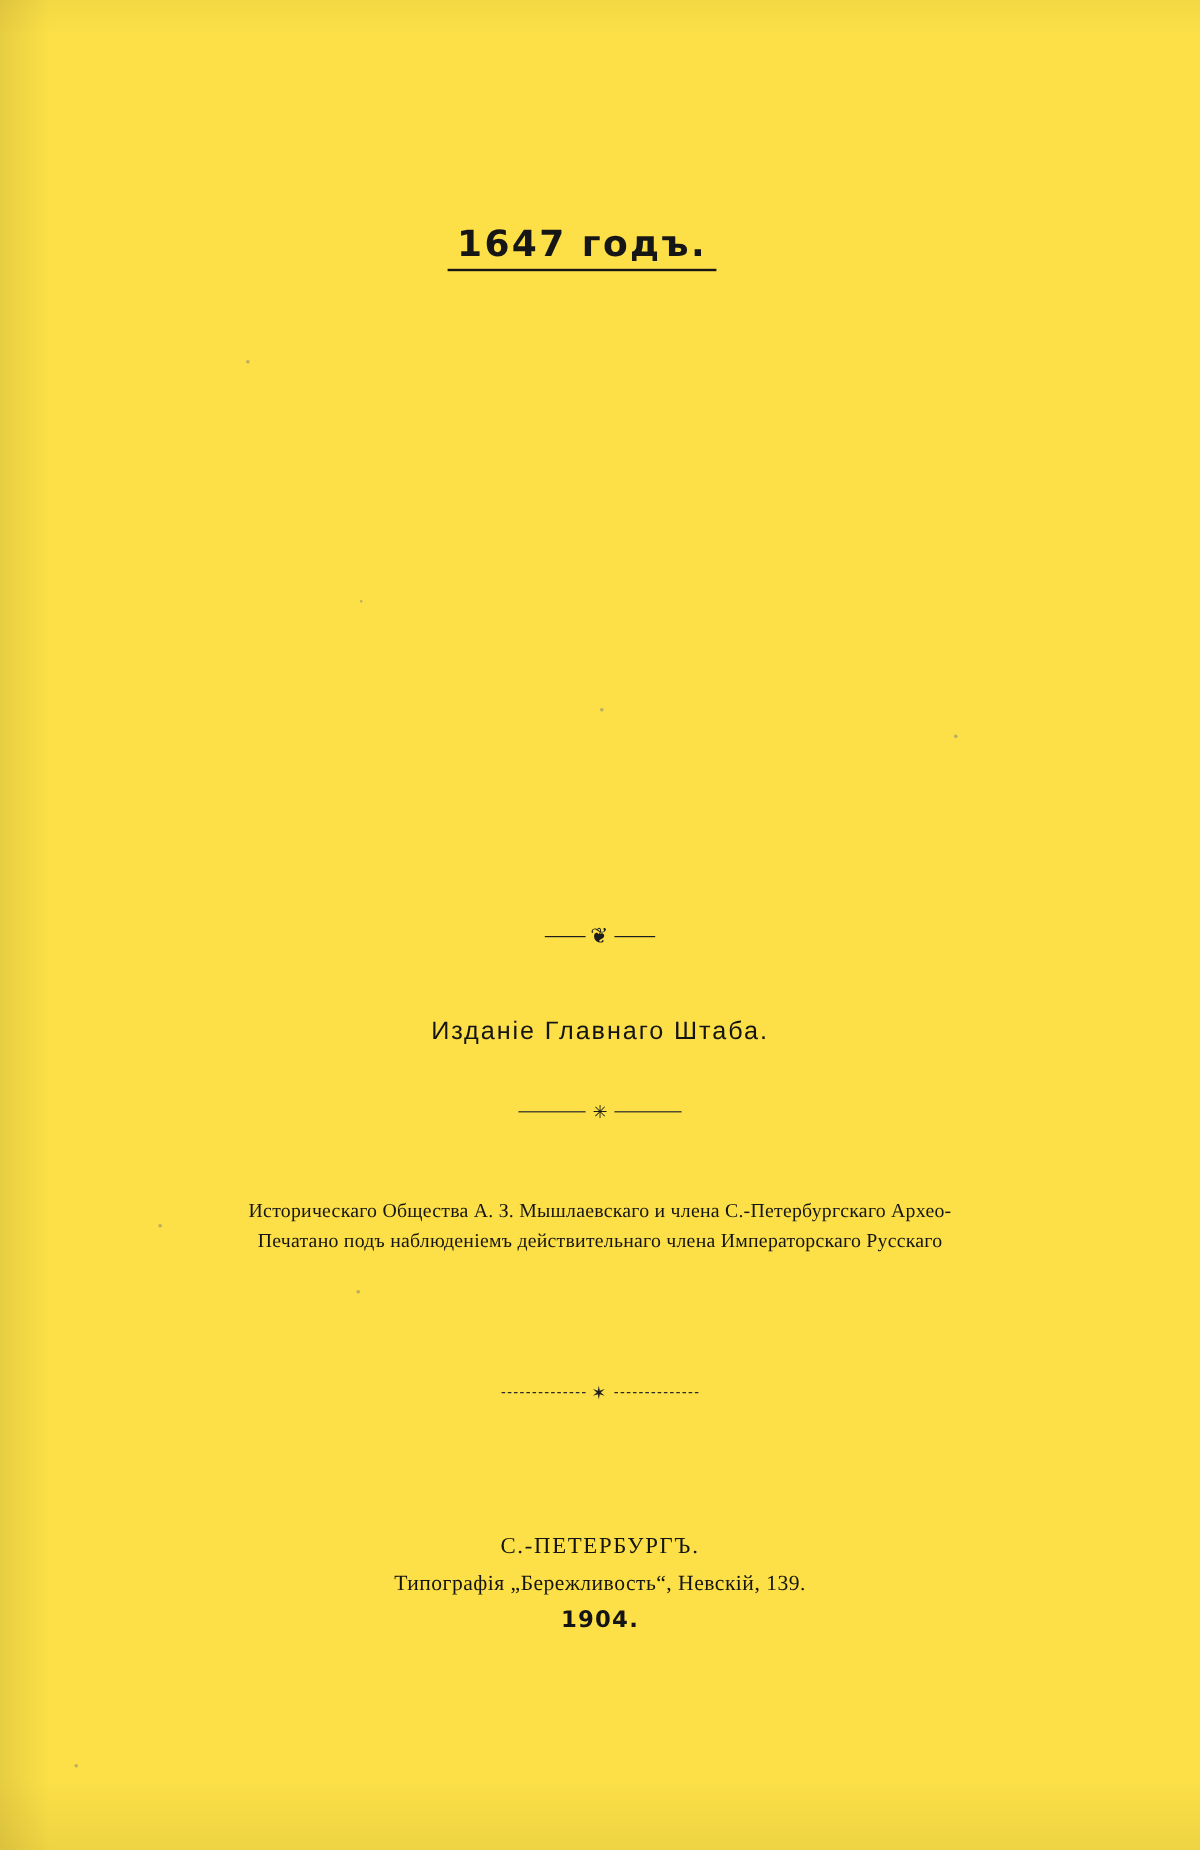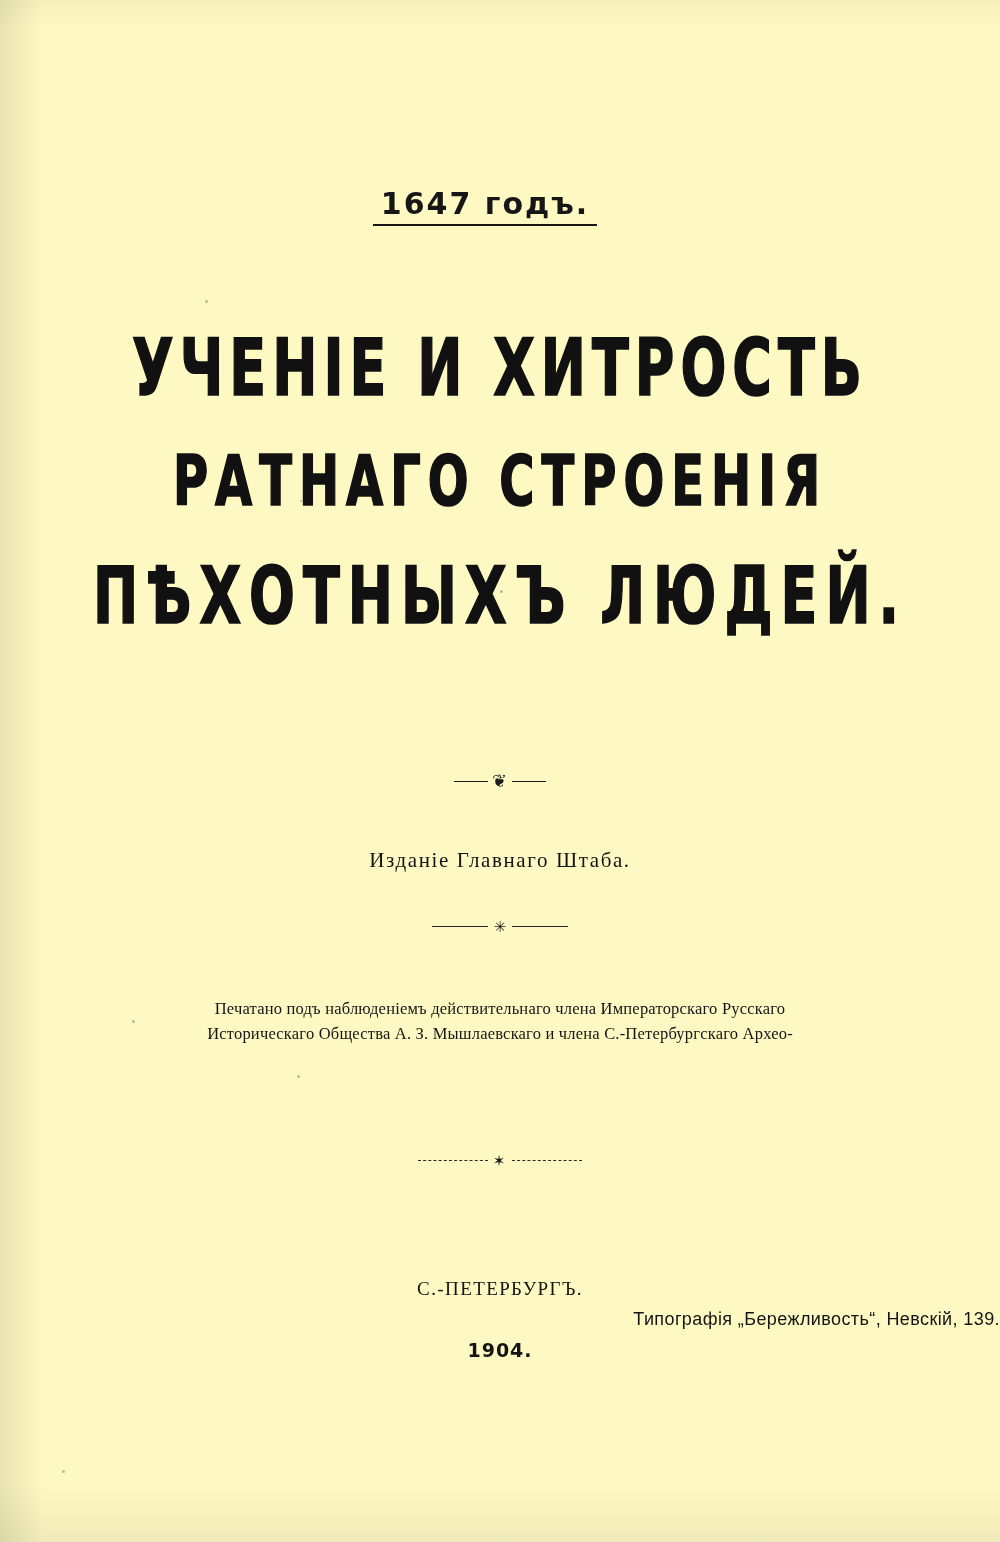--- a/index.html
+++ b/index.html
@@ -11,21 +11,21 @@
     width: 1000px;
     height: 1542px;
     position: relative;
     font-family: "Liberation Serif", serif;
     color: #1a1a1a;
     overflow: hidden;
   }
   .page {
     position: absolute;
     inset: 0;
-    background: #fef9c3;
+    background: #fde047;
   }
   
   .scan-edge-left {
     position: absolute;
     left: 0; top: 0; bottom: 0;
     width: 42px;
     background: linear-gradient(to right, rgba(0,0,0,0.085), rgba(0,0,0,0));
     pointer-events: none;
   }
   .scan-edge-bottom {
@@ -112,21 +112,21 @@
     vertical-align: 5px;
     margin: 0 4px;
   }
 
   .publisher {
     position: absolute;
     top: 848px;
     left: 0;
     width: 100%;
     text-align: center;
-    font-family: Liberation Serif, serif;
+    font-family: Liberation Sans, sans-serif;
     font-size: 21px;
     letter-spacing: 1.6px;
     color: #141414;
   }
 
   .orn-2 {
     position: absolute;
     top: 918px;
     left: 0;
     width: 100%;
@@ -184,25 +184,24 @@
     text-align: center;
     color: #141414;
   }
   .imprint .city {
     font-family: "Liberation Serif", serif;
     font-size: 19px;
     letter-spacing: 1.4px;
     margin-bottom: 9px;
   }
   .imprint .printer {
-    font-family: Liberation Sans, sans-serif;
+    font-family: Liberation Serif, serif;
     font-size: 18px;
     letter-spacing: 0.4px;
     margin-bottom: 9px;
-    text-align: right;
   }
   .imprint .year {
     font-family: "DejaVu Sans", sans-serif;
     font-weight: bold;
     font-size: 19px;
     letter-spacing: 1px;
   }
 
   
   .speck {
@@ -226,39 +225,34 @@
   <div class="speck" style="left:300px; top:500px; width:2px; height:2px;"></div>
   <div class="speck" style="left:795px; top:612px; width:3px; height:3px;"></div>
   <div class="speck" style="left:132px; top:1020px; width:3px; height:3px;"></div>
   <div class="speck" style="left:297px; top:1075px; width:3px; height:3px;"></div>
   <div class="speck" style="left:62px; top:1470px; width:3px; height:3px;"></div>
 
   <div class="year-line">
     <span class="year-text">1647 годъ.</span>
   </div>
 
-  <div class="title-block">
-    <div class="slav slav-1">УЧЕНІЕ И ХИТРОСТЬ</div>
-    <div class="slav slav-2">РАТНАГО СТРОЕНІЯ</div>
-    <div class="slav slav-3">ПѢХОТНЫХЪ ЛЮДЕЙ.</div>
-  </div>
 
   <div class="orn-1">
     <span class="rule"></span><span>❦</span><span class="rule"></span>
   </div>
 
   <div class="publisher">Изданіе Главнаго Штаба.</div>
 
   <div class="orn-2">
     <span class="rule"></span><span>✳</span><span class="rule"></span>
   </div>
 
   <div class="note">
+    <span class="line">Историческаго Общества А. З. Мышлаевскаго и члена С.-Петербургскаго Архео-</span>
     <span class="line">Печатано подъ наблюденіемъ действительнаго члена Императорскаго Русскаго</span>
-    <span class="line">Историческаго Общества А. З. Мышлаевскаго и члена С.-Петербургскаго Архео-</span>
   </div>
 
   <div class="orn-3">
     <span class="rule"></span><span>✶</span><span class="rule"></span>
   </div>
 
   <div class="imprint">
     <div class="city">С.-ПЕТЕРБУРГЪ.</div>
     <div class="printer">Типографія „Бережливость“, Невскій, 139.</div>
     <div class="year">1904.</div>

